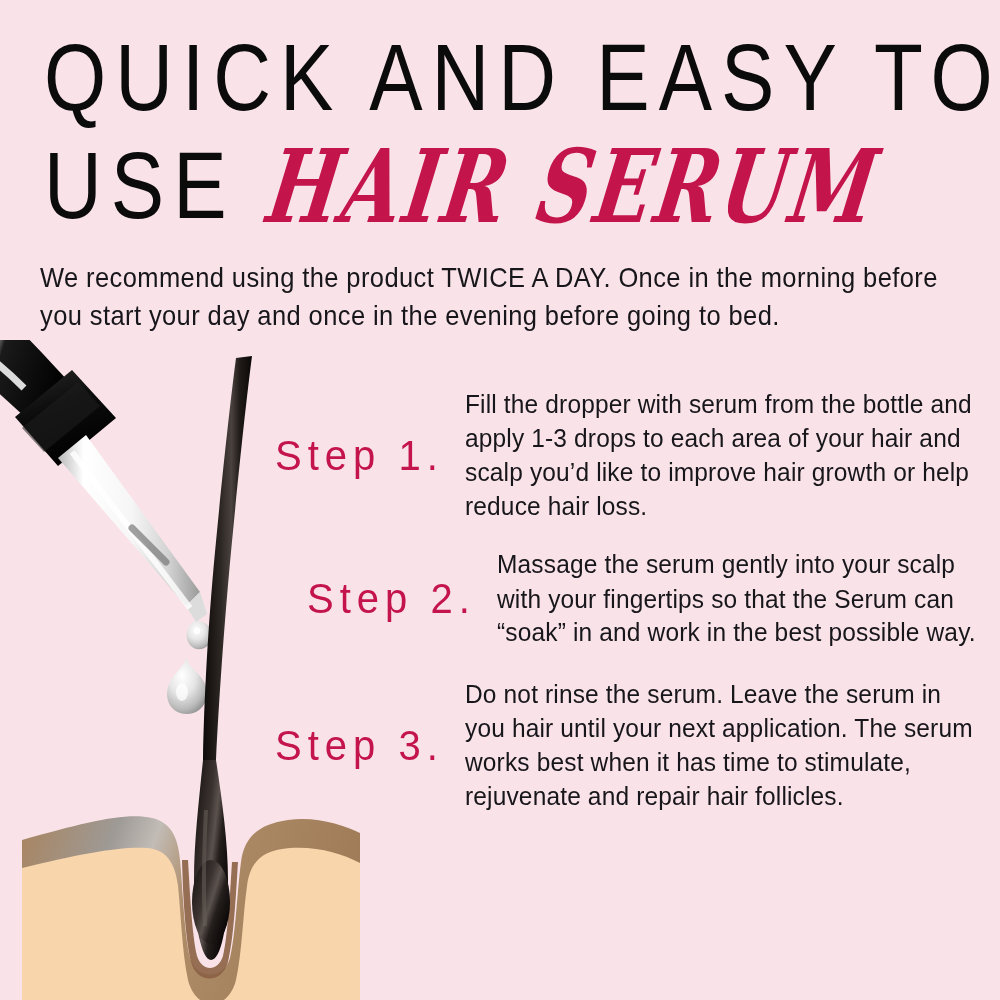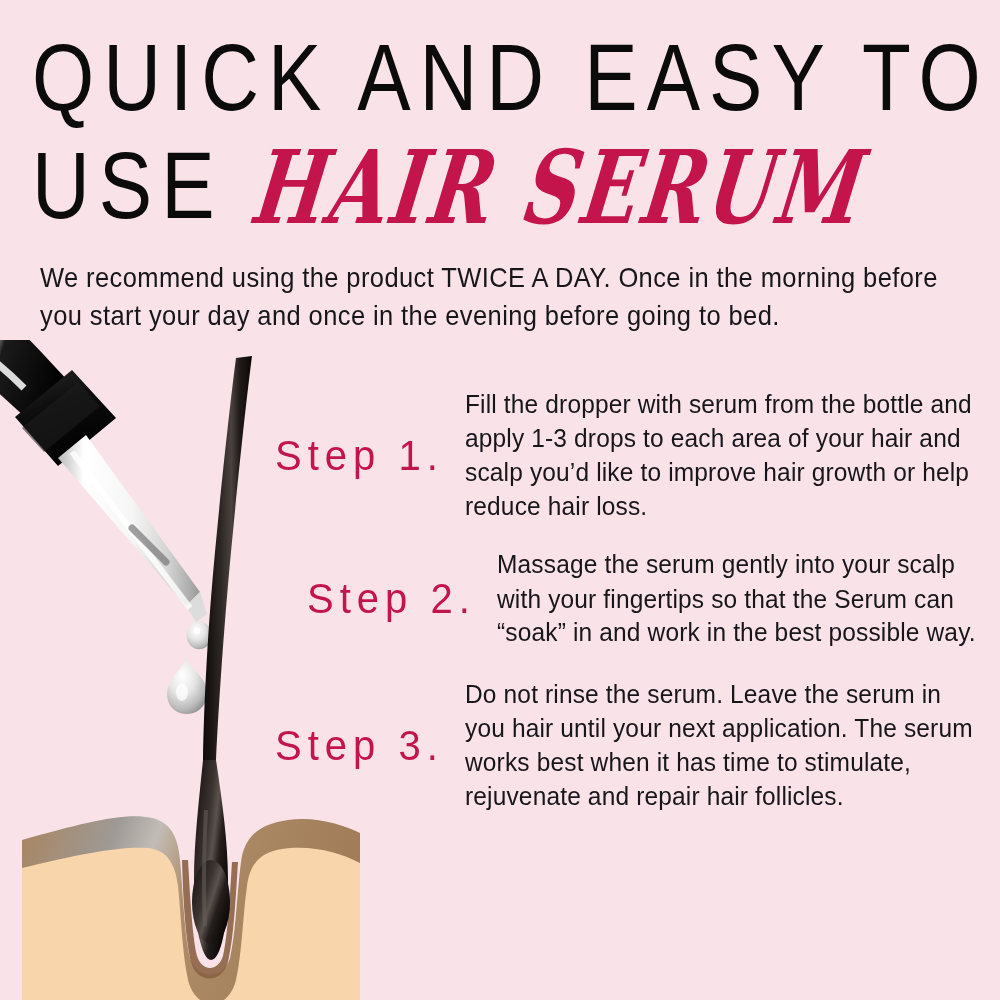--- a/index.html
+++ b/index.html
@@ -18,21 +18,21 @@
     position: relative;
     width: 1000px;
     height: 1000px;
     background: #f9e3e9;
     overflow: hidden;
   }
 
   
   .heading-block {
     position: absolute;
-    left: 32px;
+    left: 44px;
     top: 46px;
     width: 930px;
   }
   .heading-line {
     white-space: nowrap;
     line-height: 0.98;
   }
   .heading-word {
     font-family: "Liberation Sans", sans-serif;
     font-size: 80px;
@@ -40,21 +40,21 @@
     letter-spacing: 9px;
     color: #0b0b0b;
     text-transform: uppercase;
     transform: scaleY(1.18);
     transform-origin: left bottom;
     display: inline-block;
   }
   .heading-line-2 {
     margin-top: 30px;
     display: flex;
-    align-items: center;
+    align-items: flex-start;
     gap: 26px;
   }
   .script-word {
     font-family: "DejaVu Serif", serif;
     font-size: 78px;
     font-weight: 700;
     font-style: italic;
     letter-spacing: 3px;
     color: #c4144c;
     transform: skewX(-9deg) scaleY(1.30) scaleX(0.97);

